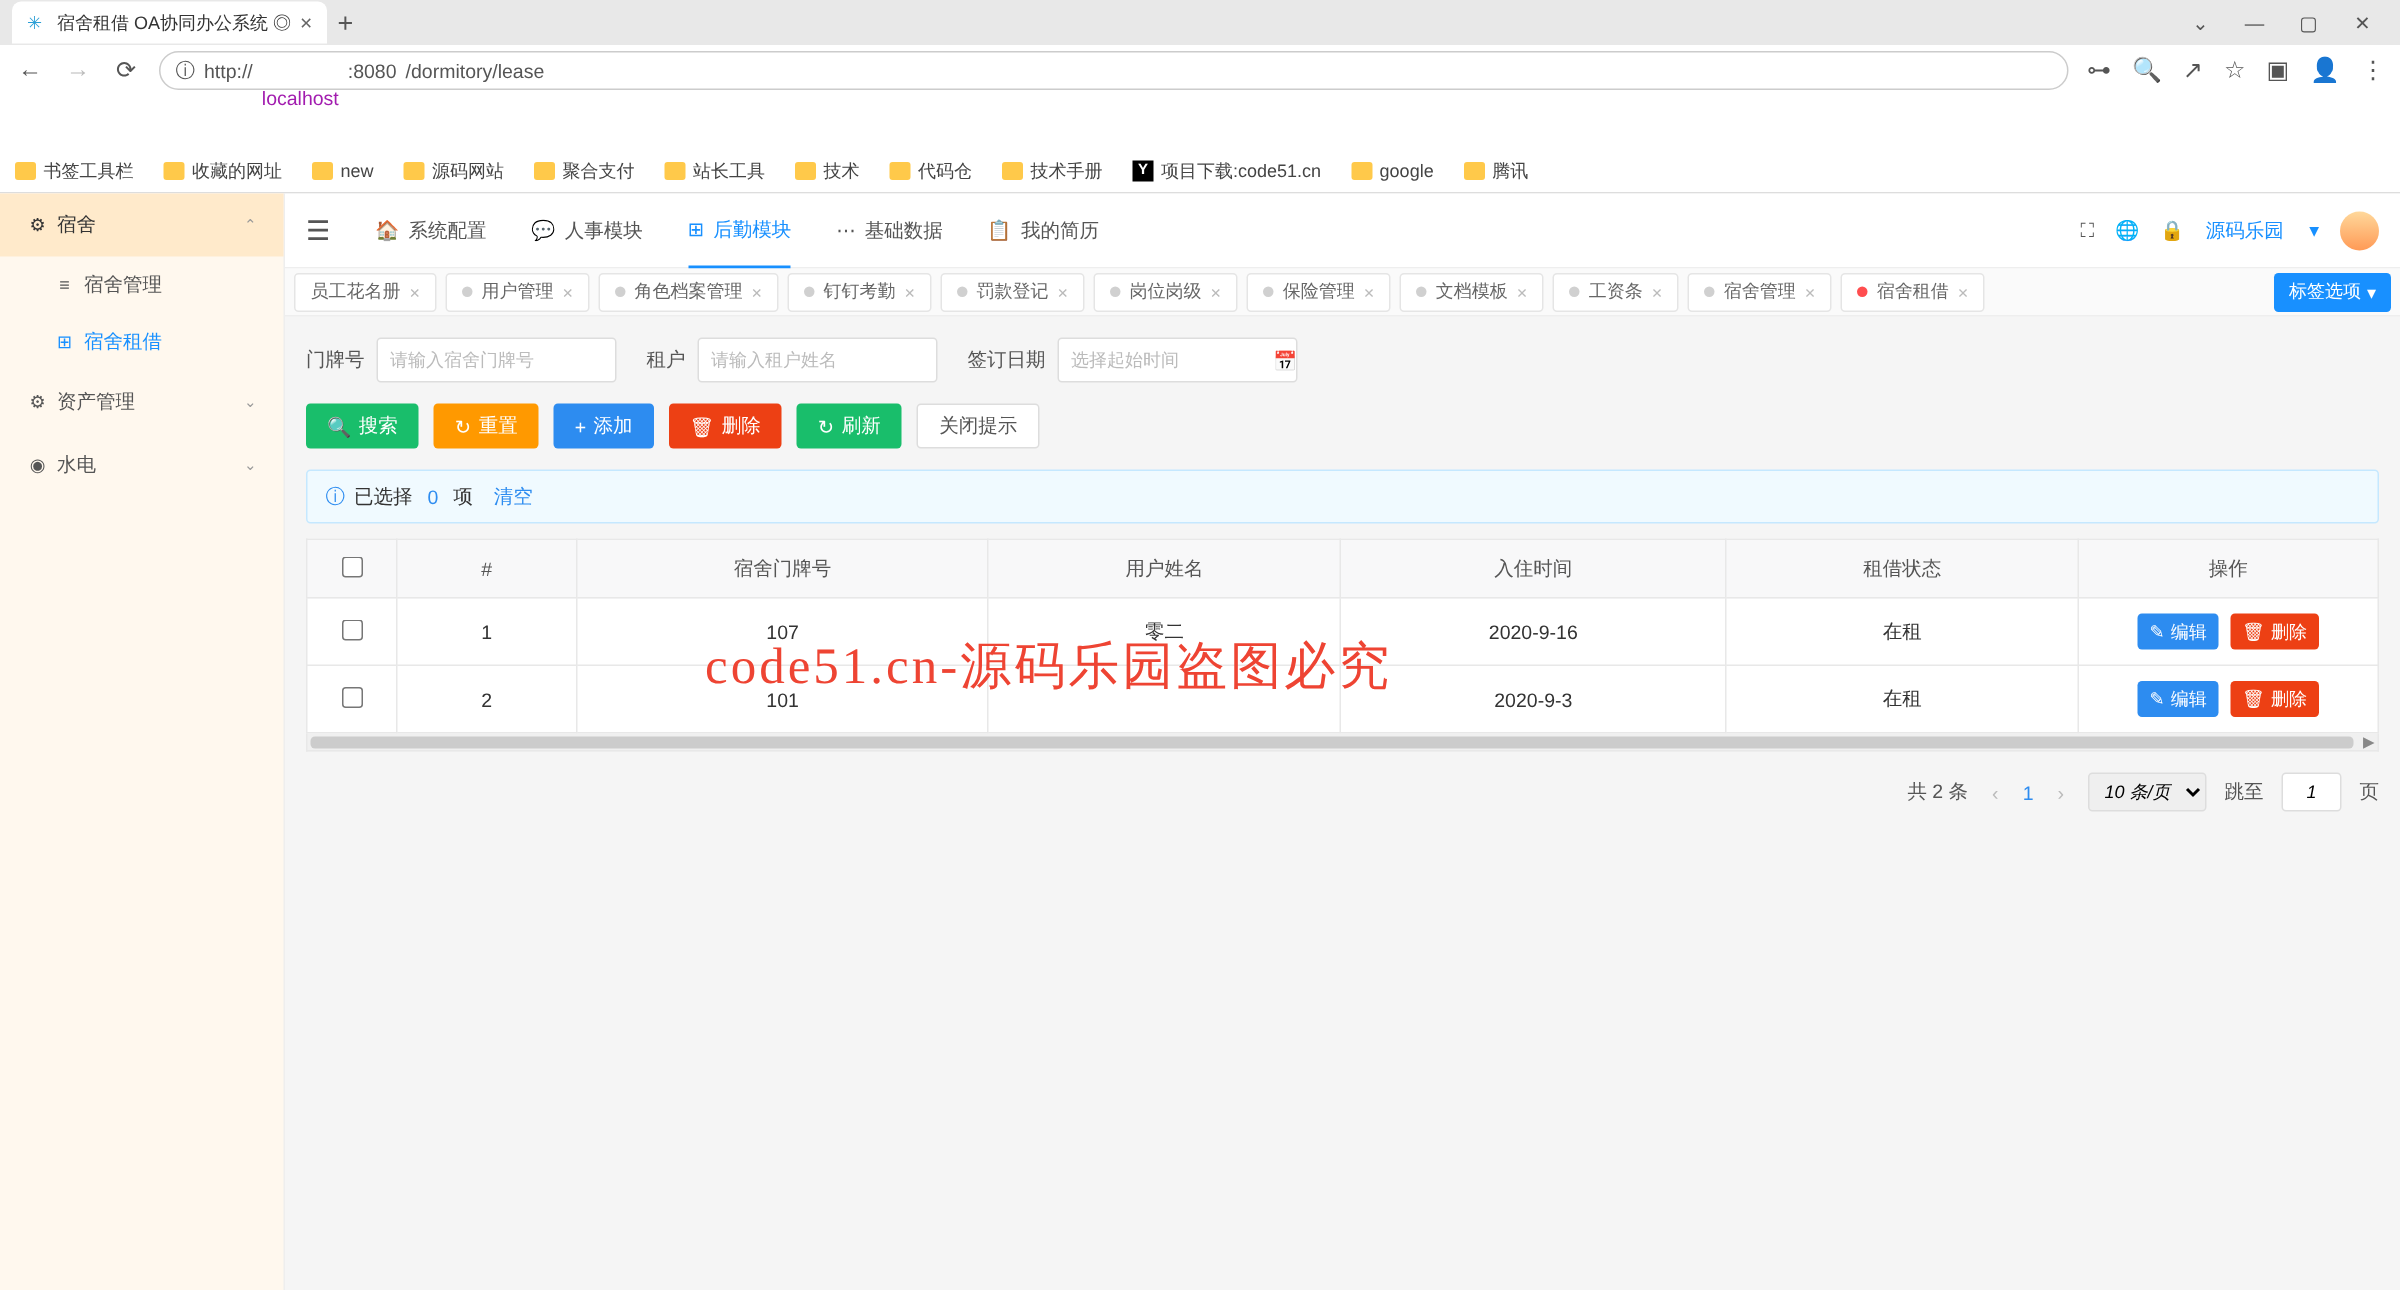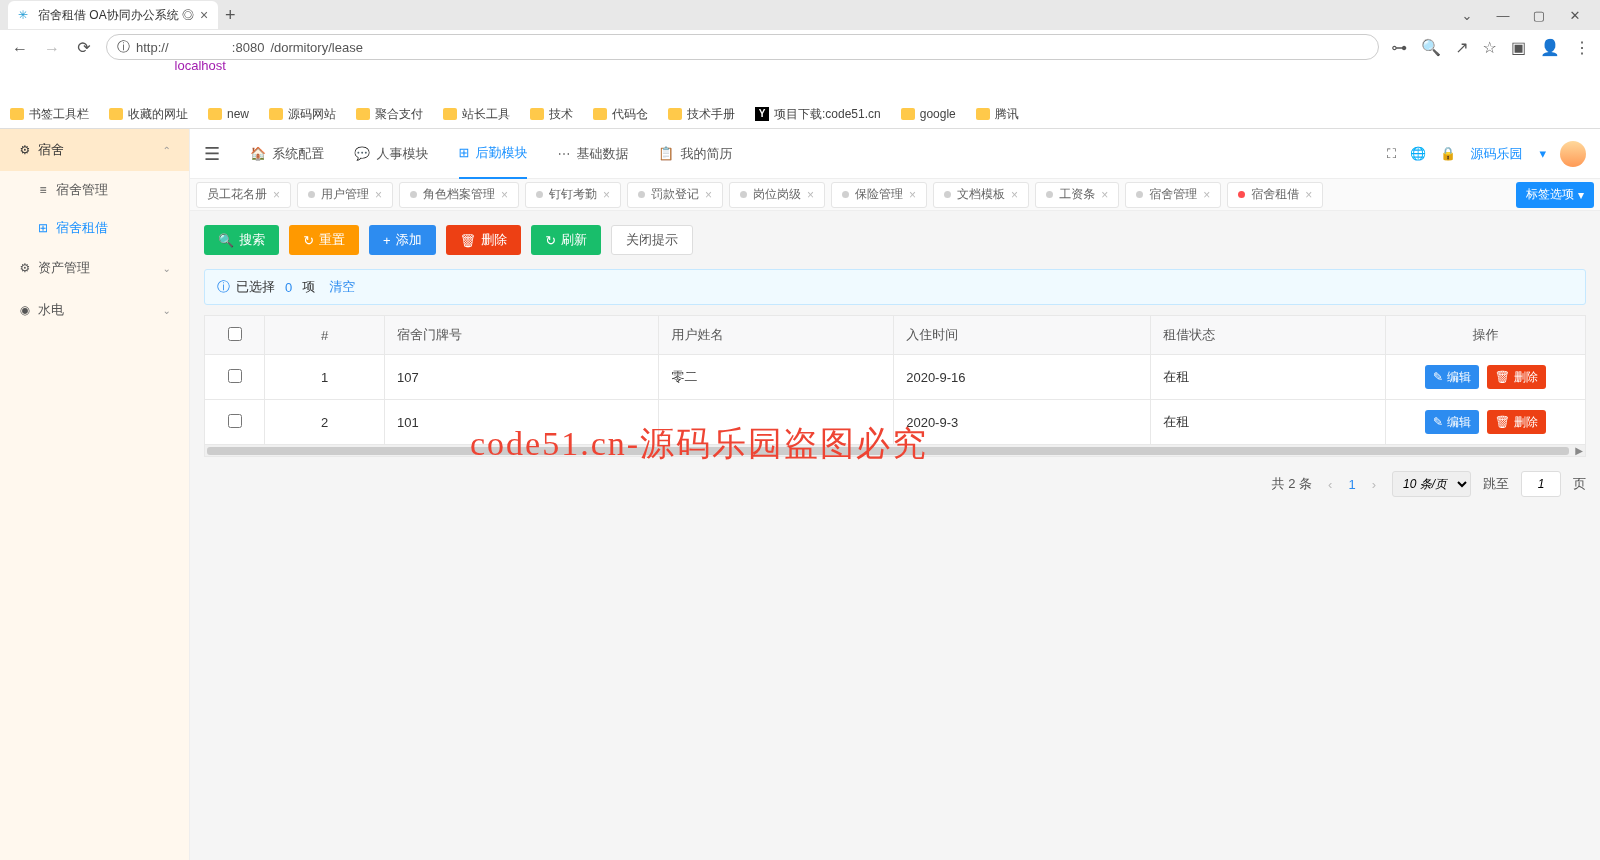--- a/index.html
+++ b/index.html
@@ -68,21 +68,21 @@
 .btn-blue { background: #2d8cf0; }
 .btn-red { background: #ed4014; }
 .btn-plain { background: #fff; border: 1px solid #ddd; color: #555; }
 
 .alert { background: #f0faff; border: 1px solid #c5e8ff; border-radius: 3px; padding: 8px 12px; font-size: 13px; display: flex; align-items: center; gap: 6px; margin-bottom: 10px; }
 .alert .info-icon { color: #2d8cf0; }
 .alert .count { color: #2d8cf0; margin: 0 4px; }
 .alert .clear { color: #2d8cf0; margin-left: 8px; cursor: pointer; }
 
 table { width: 100%; border-collapse: collapse; background: #fff; }
-th, td { border: 1px solid #e8e8e8; padding: 10px 12px; text-align: left; font-size: 13px; }
+th, td { border: 1px solid #e8e8e8; padding: 10px 12px; text-align: center; font-size: 13px; }
 th { background: #f8f8f9; font-weight: normal; color: #555; }
 .col-check { width: 60px; text-align: center; }
 .col-idx { width: 120px; text-align: center; }
 .col-op { width: 200px; text-align: center; }
 .row-btn { display: inline-flex; align-items: center; gap: 4px; height: 24px; padding: 0 8px; border: none; border-radius: 3px; font-size: 12px; color: #fff; cursor: pointer; margin: 0 2px; }
 .rb-blue { background: #2d8cf0; }
 .rb-red { background: #ed4014; }
 input[type=checkbox] { width: 14px; height: 14px; }
 
 .table-scroll { height: 12px; background: #f0f0f0; border: 1px solid #e8e8e8; border-top: none; position: relative; }
@@ -305,20 +305,35 @@
           <span>宿舍租借</span>
           <span class="tab-x">×</span>
         </div>
       <div class="tab-options">
           <span>标签选项</span>
           <span>▾</span>
         </div>
     </div>
 
     <div class="content">
+      <div class="search-row">
+        <div class="field">
+          <label>门牌号</label>
+          <input placeholder="请输入宿舍门牌号" style="">
+        </div>
+        <div class="field">
+          <label>租户</label>
+          <input placeholder="请输入租户姓名" style="">
+        </div>
+        <div class="field">
+          <label>签订日期</label>
+          <input class="date-input" placeholder="选择起始时间" style="">
+          <span style="margin-left:-24px;color:#bbb">📅</span>
+        </div>
+      </div>
 
       <div class="btn-row">
         <button class="btn btn-green">
             <span>🔍</span>
             <span>搜索</span>
           </button>
         <button class="btn btn-orange">
             <span>↻</span>
             <span>重置</span>
           </button>

